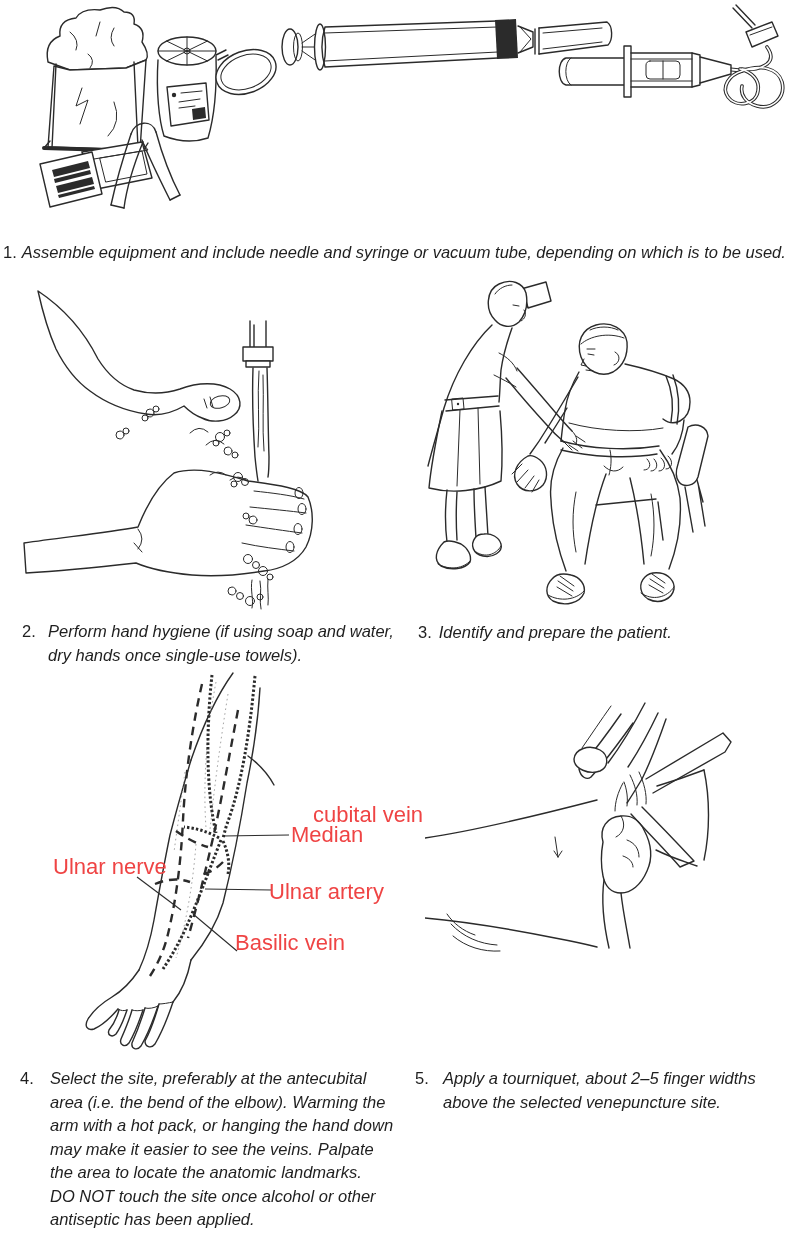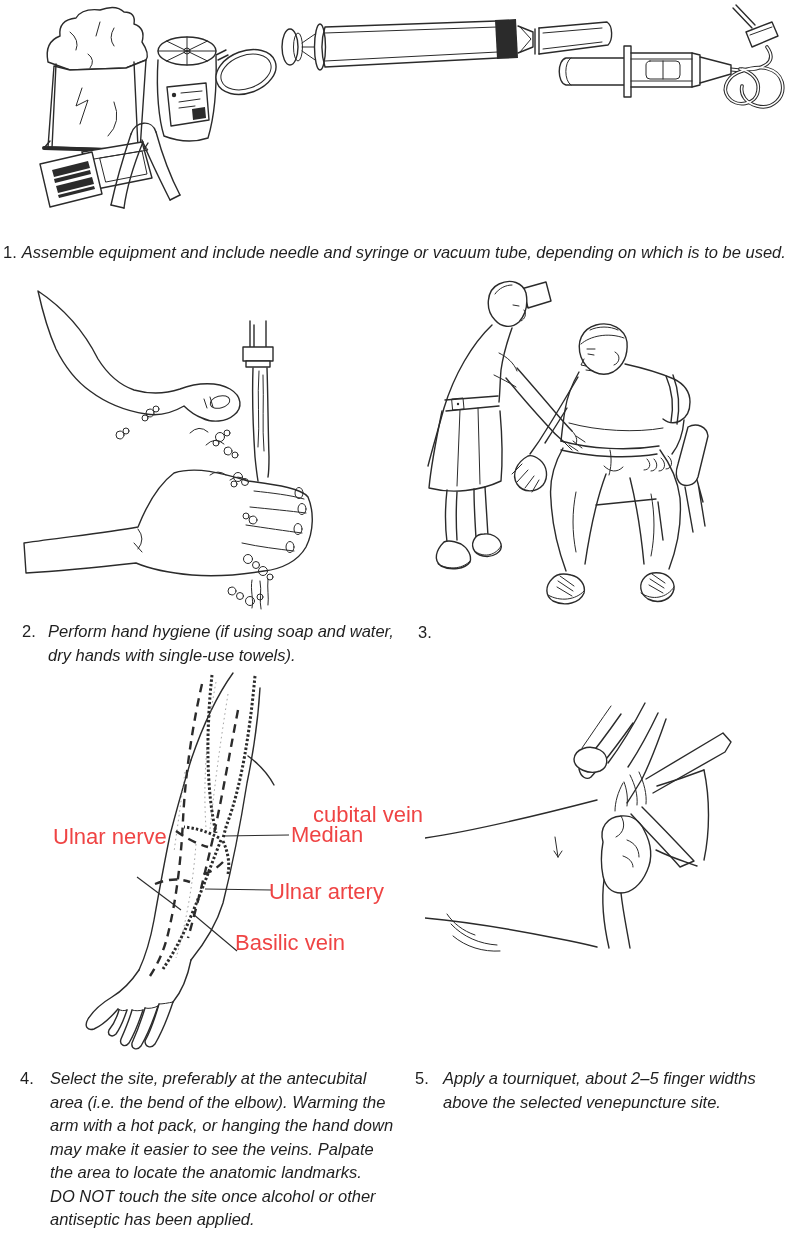--- a/index.html
+++ b/index.html
@@ -221,24 +221,25 @@
       <path class="w" d="M44,262 C36,270 33,280 41,286 C51,291 65,289 70,282 C72,276 68,268 61,264 C54,261 48,260 44,262 Z"></path>
       <path class="ln thin" d="M38,284 C50,291 64,288 70,281"></path>
       <path class="w" d="M75,258 C70,265 73,274 83,276 C93,278 103,272 101,264 C99,257 91,253 84,254 C80,254 77,255 75,258 Z"></path>
       <path class="ln thin" d="M76,272 C85,278 96,275 101,266"></path>
     </g>
   </svg>
 
   <div class="step s2" style="left:22px;top:620px;width:375px">
     <span class="num">2.</span>
     <span class="txt">Perform hand hygiene (if using soap and water,
-dry hands with single-use towels).</span>
+dry hands once single-use towels).</span>
   </div>
   <div class="step s3" style="left:418px;top:621px;width:330px">
     <span class="num">3.</span>
+    <span class="txt">Identify and prepare the patient.</span>
   </div>
 
   <svg class="fig" style="left:55px;top:672px" width="365" height="390" viewBox="0 0 365 390">
     <g>
       <path class="ln" d="M178,1 C160,26 147,56 136,88"></path>
       <path class="ln" d="M136,88 C128,115 121,140 115,163 C109,192 104,220 99,248 C95,270 90,285 84,298"></path>
       <path class="ln" d="M205,16 C203,50 198,82 192,111 C185,155 177,195 168,231 C161,254 149,272 136,288"></path>
       <path class="ln" d="M193,84 C204,92 213,102 219,113"></path>
       <path class="ln" d="M84,298 C76,310 67,319 57,325 C47,331 38,339 33,347 C29,354 32,359 39,357 C48,353 57,344 63,337"></path>
       <path class="ln" d="M136,288 C133,303 128,318 118,330"></path>
@@ -271,21 +272,21 @@
     <g>
       <path class="lead" d="M168,164 L234,163"></path>
       <path class="lead" d="M150,217 L217,218"></path>
       <path class="lead" d="M82,205 L126,238"></path>
       <path class="lead" d="M138,242 L182,279"></path>
     </g>
   </svg>
 
   <div class="alabel" style="left:291px;top:826px">Median</div>
   <div class="alabel" style="left:313px;top:806px">cubital vein</div>
-  <div class="alabel" style="left:53px;top:828px">Ulnar nerve</div>
+  <div class="alabel" style="left:53px;top:858px">Ulnar nerve</div>
   <div class="alabel" style="left:269px;top:883px">Ulnar artery</div>
   <div class="alabel" style="left:235px;top:934px">Basilic vein</div>
 
   <svg class="fig" style="left:425px;top:690px" width="375" height="325" viewBox="0 0 375 325">
     <g>
       <path class="ln" d="M0,148 C55,140 118,124 172,110"></path>
       <path class="ln" d="M232,96 C252,90 266,85 279,80"></path>
       <path class="ln" d="M279,80 C285,108 285,142 279,170"></path>
       <path class="ln" d="M231,160 C247,168 261,172 272,176"></path>
       <path class="ln" d="M0,228 C45,232 90,240 130,248 C146,251 160,254 172,257"></path>

